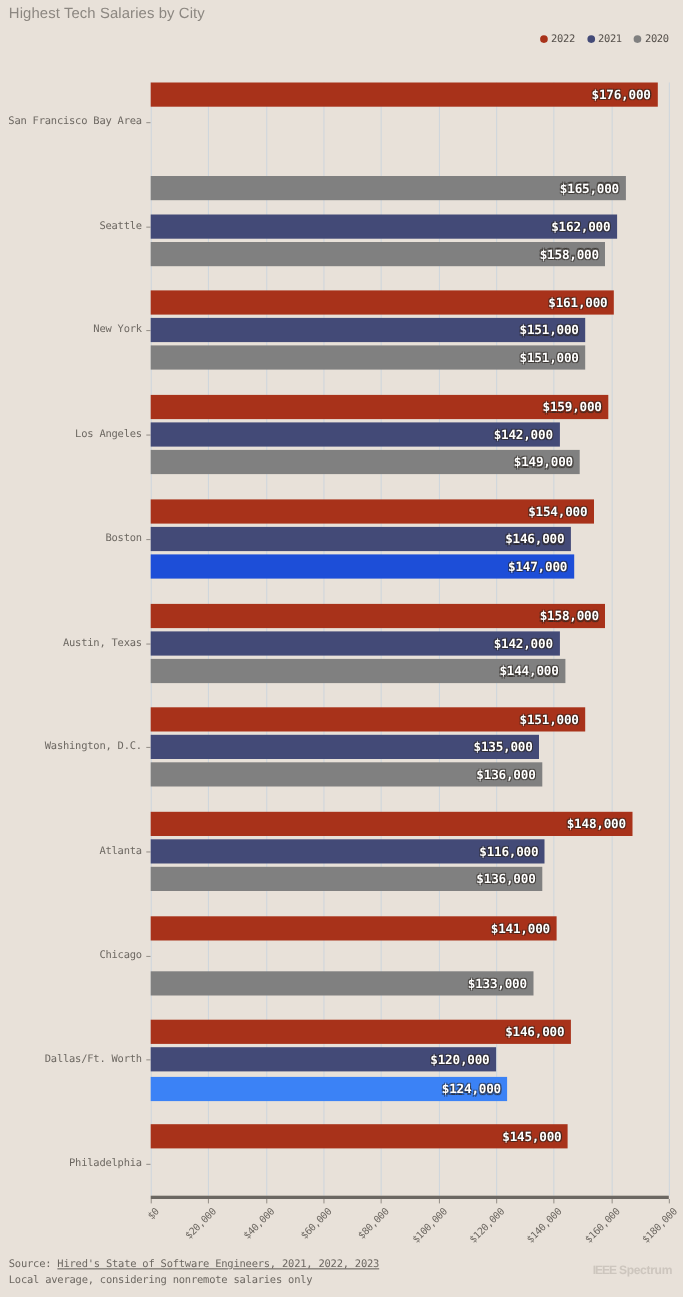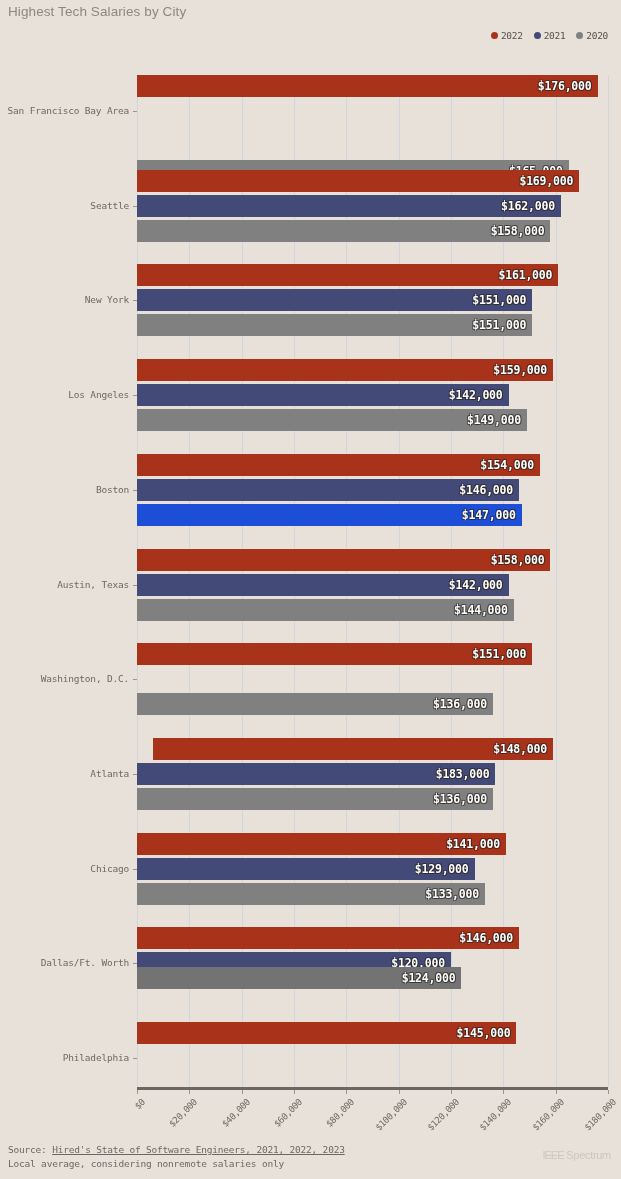--- a/index.html
+++ b/index.html
@@ -167,21 +167,21 @@
   }
   #source-link {
     text-decoration: underline;
   }
   #brand {
     position: absolute;
     right: 10px;
     bottom: 18px;
     font-family: "Liberation Sans", sans-serif;
     font-size: 11px;
-    font-weight: normal;
+    font-weight: bold;
     color: #cdc6be;
     letter-spacing: -0.3px;
   }
   #brand .ieee { letter-spacing: -1px; }
 </style>
 </head>
 <body>
 
 <div id="chart-title">Highest Tech Salaries by City</div>
 
@@ -241,23 +241,20 @@
   <div id="bars">
       <div class="city-group" style="top: 0px; height: 72px;">
         <div class="bar-row" style="top: 0px; width: 460.533px; background: rgb(168, 50, 26);">
           <span class="bar-value">$176,000</span>
         </div>
         <div class="bar-row" style="top: 50px; width: 431.75px; background: rgb(128, 128, 128); margin-top: 35px;">
           <span class="bar-value">$165,000</span>
         </div>
       </div>
       <div class="city-group" style="top: 94.7px; height: 72px;">
-        <div class="bar-row" style="top: 0px; width: 442.217px; background: rgb(168, 50, 26);">
-          <span class="bar-value">$169,000</span>
-        </div>
         <div class="bar-row" style="top: 25px; width: 423.9px; background: rgb(67, 74, 119);">
           <span class="bar-value">$162,000</span>
         </div>
         <div class="bar-row" style="top: 50px; width: 413.433px; background: rgb(128, 128, 128);">
           <span class="bar-value">$158,000</span>
         </div>
       </div>
       <div class="city-group" style="top: 189.4px; height: 72px; text-align: right;">
         <div class="bar-row" style="top: 0px; width: 421.283px; background: rgb(168, 50, 26);">
           <span class="bar-value">$161,000</span>
@@ -299,54 +296,54 @@
           <span class="bar-value">$142,000</span>
         </div>
         <div class="bar-row" style="top: 50px; width: 376.8px; background: rgb(128, 128, 128);">
           <span class="bar-value">$144,000</span>
         </div>
       </div>
       <div class="city-group" style="top: 568.2px; height: 72px;">
         <div class="bar-row" style="top: 0px; width: 395.117px; background: rgb(168, 50, 26);">
           <span class="bar-value">$151,000</span>
         </div>
+        <div class="bar-row" style="top: 25px; width: 353.25px; background: rgb(67, 74, 119);">
+          <span class="bar-value">$135,000</span>
+        </div>
         <div class="bar-row" style="top: 50px; width: 355.867px; background: rgb(128, 128, 128);">
           <span class="bar-value">$136,000</span>
         </div>
       </div>
       <div class="city-group" style="top: 662.9px; height: 72px;">
-        <div class="bar-row" style="top: 0px; width: 400px; background: rgb(168, 50, 26); margin-left: 16px;">
+        <div class="bar-row" style="top: 0px; width: 438px; background: rgb(168, 50, 26);">
           <span class="bar-value">$148,000</span>
         </div>
         <div class="bar-row" style="top: 25px; width: 358.483px; background: rgb(67, 74, 119);">
-          <span class="bar-value">$183,000</span>
+          <span class="bar-value">$116,000</span>
         </div>
         <div class="bar-row" style="top: 50px; width: 355.867px; background: rgb(128, 128, 128);">
           <span class="bar-value">$136,000</span>
         </div>
       </div>
       <div class="city-group" style="top: 757.6px; height: 72px;">
         <div class="bar-row" style="top: 0px; width: 368.95px; background: rgb(168, 50, 26); text-align: center;">
           <span class="bar-value">$141,000</span>
         </div>
-        <div class="bar-row" style="top: 25px; width: 337.55px; background: rgb(67, 74, 119);">
-          <span class="bar-value">$129,000</span>
-        </div>
         <div class="bar-row" style="top: 50px; width: 348.017px; background: rgb(128, 128, 128);">
           <span class="bar-value">$133,000</span>
         </div>
       </div>
       <div class="city-group" style="top: 852.3px; height: 72px;">
         <div class="bar-row" style="top: 0px; width: 382.033px; background: rgb(168, 50, 26);">
           <span class="bar-value">$146,000</span>
         </div>
         <div class="bar-row" style="top: 25px; width: 314px; background: rgb(67, 74, 119);">
           <span class="bar-value">$120,000</span>
         </div>
-        <div class="bar-row" style="top: 40px; width: 324.467px; background: #737373;">
+        <div class="bar-row" style="top: 52px; width: 324.467px; background: #3b82f6;">
           <span class="bar-value">$124,000</span>
         </div>
       </div>
       <div class="city-group" style="top: 947px; height: 72px;">
         <div class="bar-row" style="top: 0px; width: 379.417px; background: rgb(168, 50, 26);">
           <span class="bar-value">$145,000</span>
         </div>
       </div>
     </div>
 </div>

